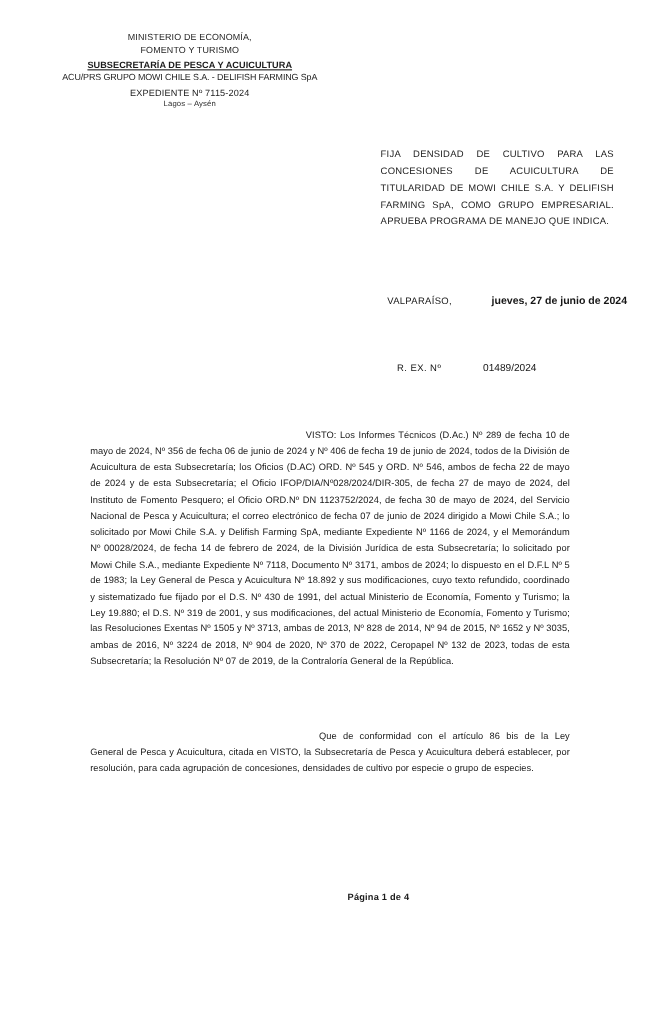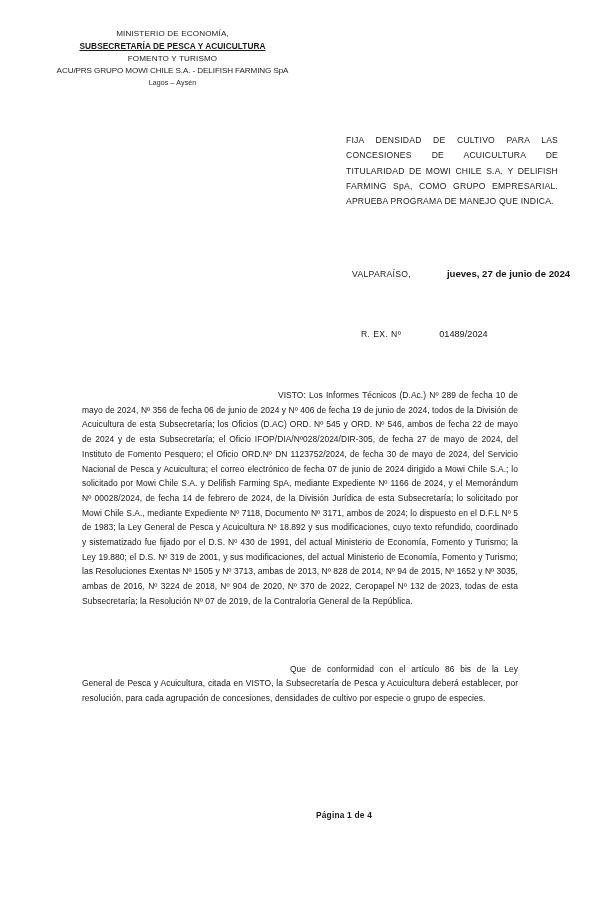--- a/index.html
+++ b/index.html
@@ -162,23 +162,24 @@
     color: #1b1b1b;
   }
 </style>
 </head>
 <body>
 
 <div class="page">
 
   <div class="doc-header">
     <div class="hline ministry">MINISTERIO DE ECONOMÍA,</div>
+    <div class="hline ministry">FOMENTO Y TURISMO</div>
     <div class="hline subsec">SUBSECRETARÍA DE PESCA Y ACUICULTURA</div>
-    <div class="hline ministry">FOMENTO Y TURISMO</div>
     <div class="hline group">ACU/PRS GRUPO MOWI CHILE S.A. - DELIFISH FARMING SpA</div>
+    <div class="hline expediente">EXPEDIENTE Nº 7115-2024</div>
     <div class="hline regions">Lagos – Aysén</div>
   </div>
 
   <div class="subject-block">FIJA DENSIDAD DE CULTIVO PARA LAS CONCESIONES DE ACUICULTURA DE TITULARIDAD DE MOWI CHILE S.A. Y DELIFISH FARMING SpA, COMO GRUPO EMPRESARIAL. APRUEBA PROGRAMA DE MANEJO QUE INDICA.</div>
 
   <div class="place-date">
     <span class="place">VALPARAÍSO,</span><span class="date">jueves, 27 de junio de 2024</span>
   </div>
 
   <div class="res-line">

